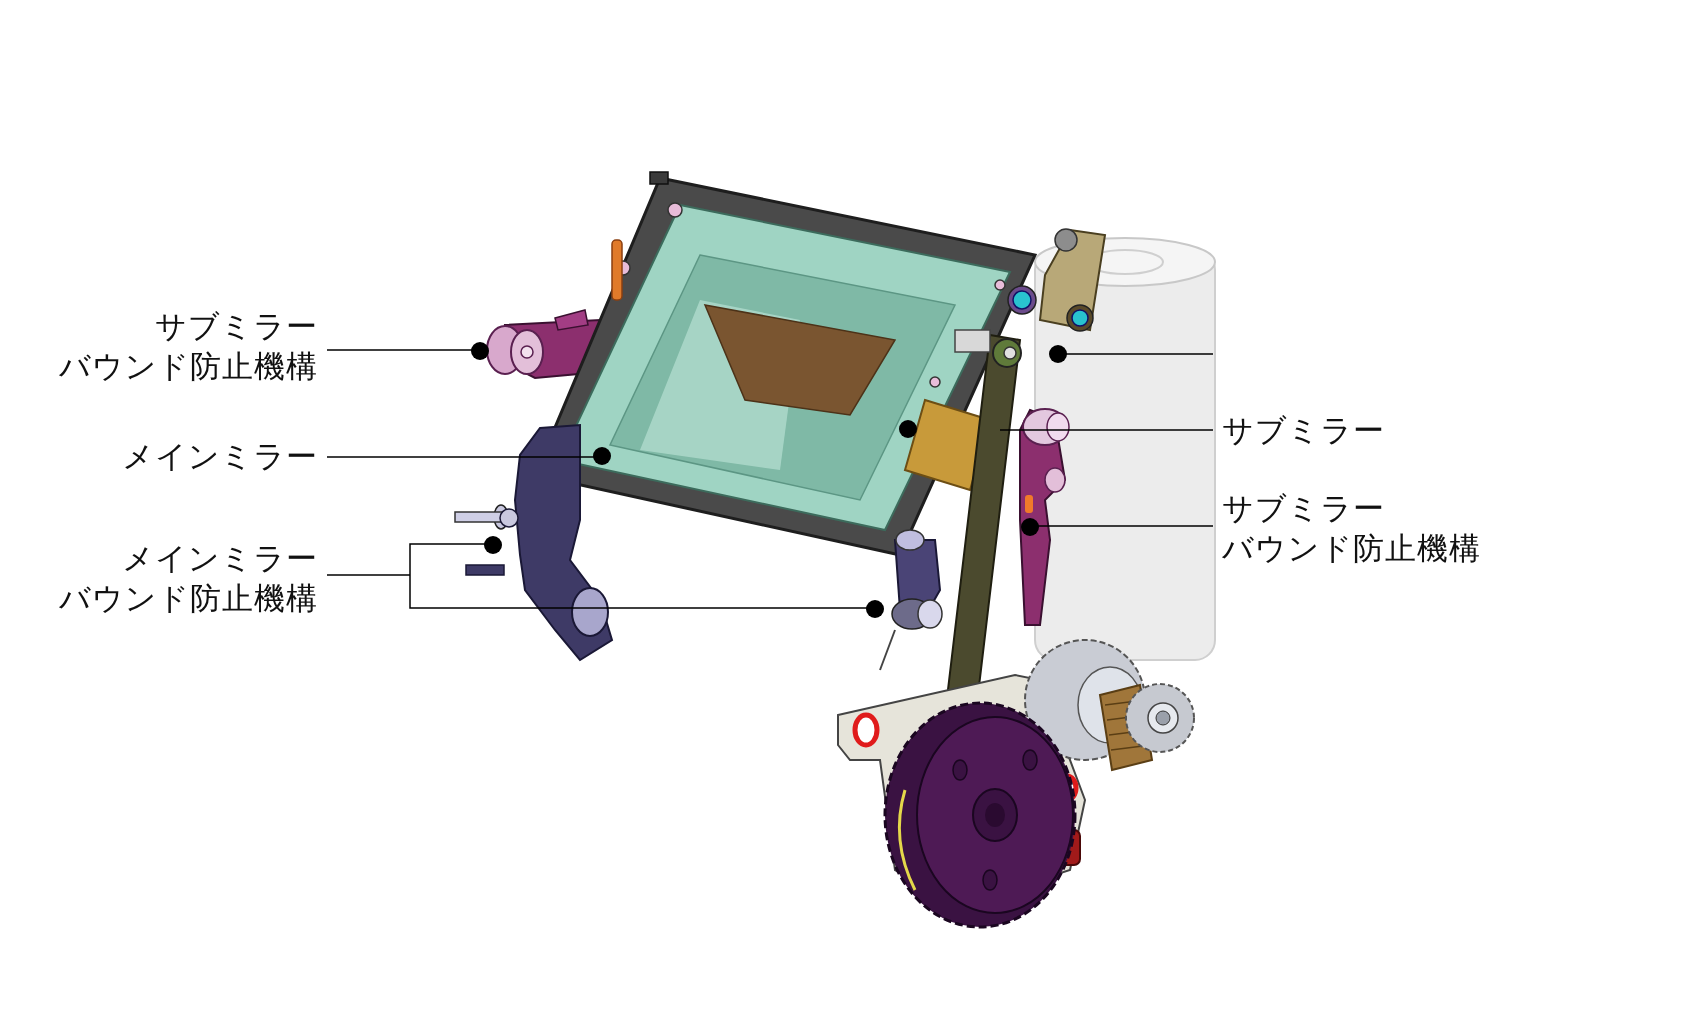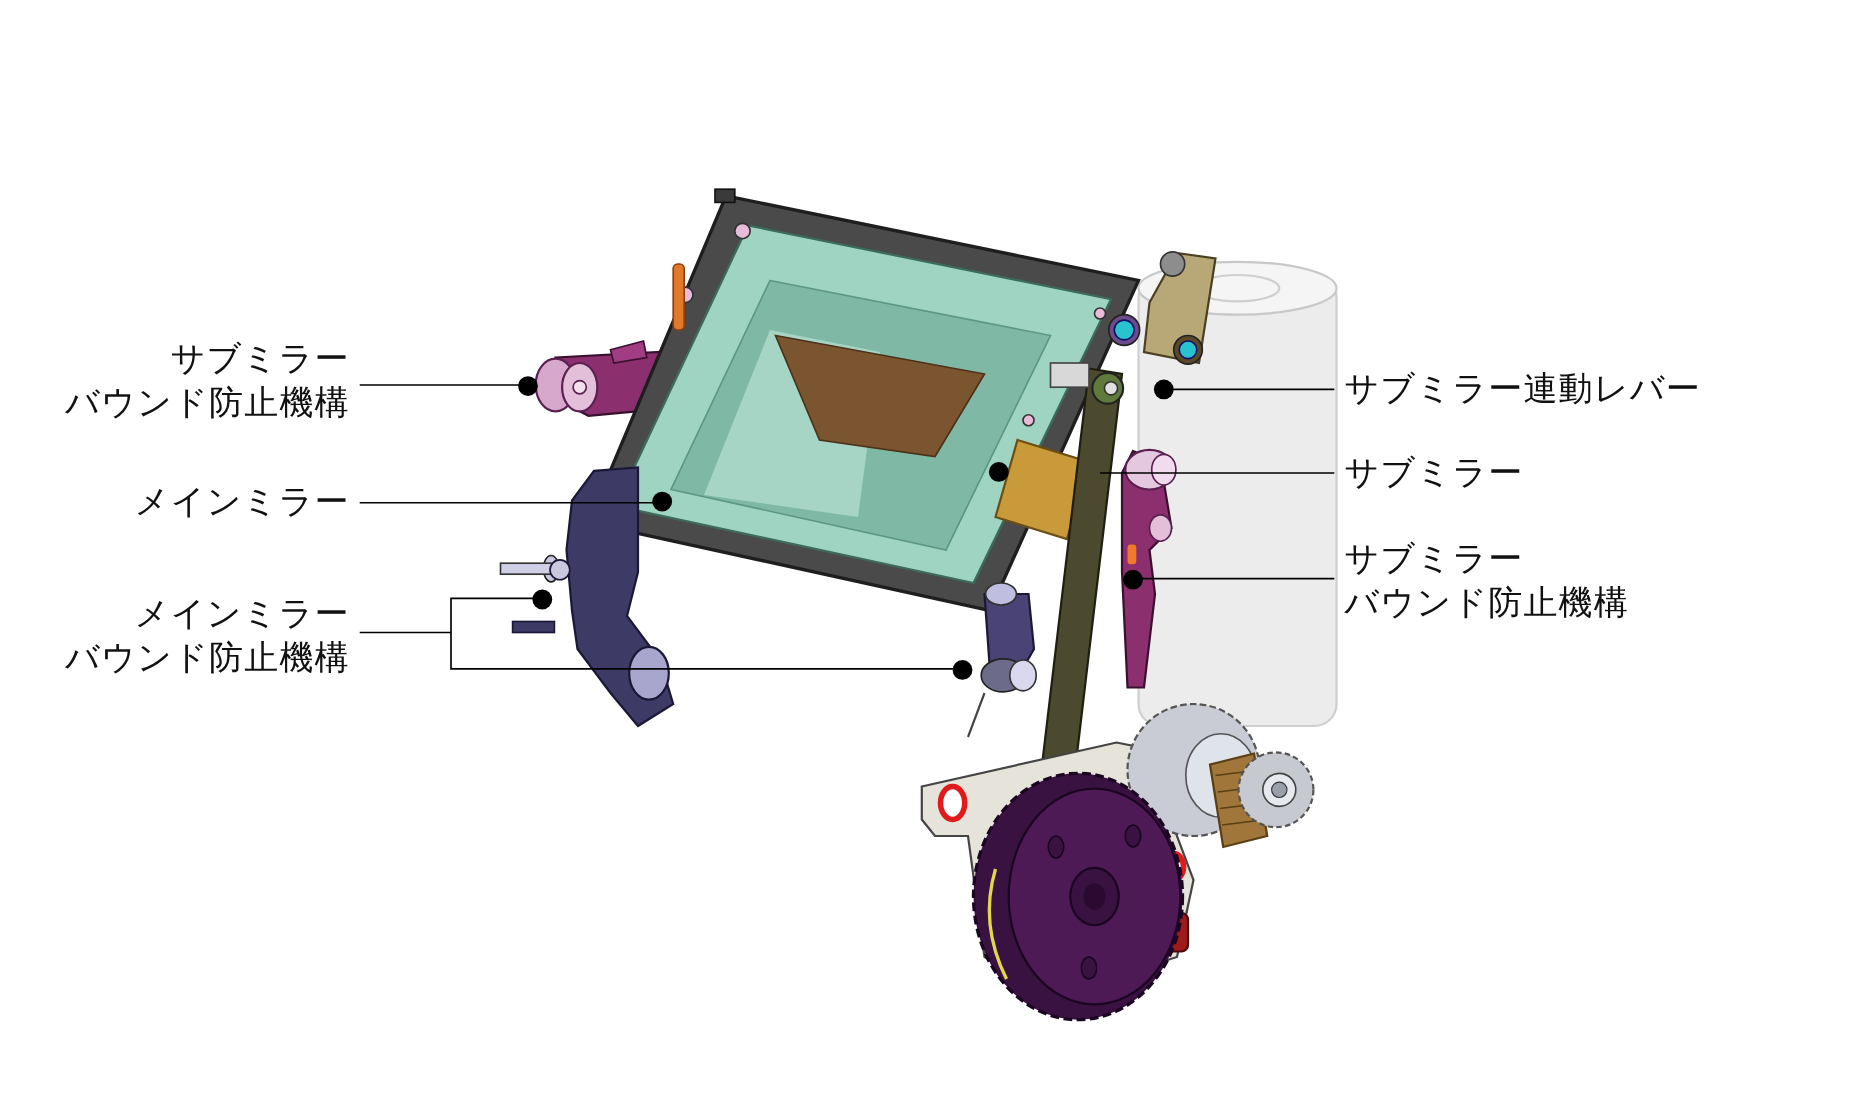--- a/index.html
+++ b/index.html
@@ -170,23 +170,20 @@
     <span>バウンド防止機構</span>
   </div>
   <div class="label left" style="right:1382px; top:436px;">
     <span>メインミラー</span>
   </div>
   <div class="label left" style="right:1382px; top:538px;">
     <span>メインミラー</span>
     <span>バウンド防止機構</span>
   </div>
 
-  <div class="label right" style="left:1222px; top:334px;">
-    <span>サブミラー連動レバー</span>
-  </div>
   <div class="label right" style="left:1222px; top:410px;">
     <span>サブミラー</span>
   </div>
   <div class="label right" style="left:1222px; top:488px;">
     <span>サブミラー</span>
     <span>バウンド防止機構</span>
   </div>
 </div>
 
 </body></html>

